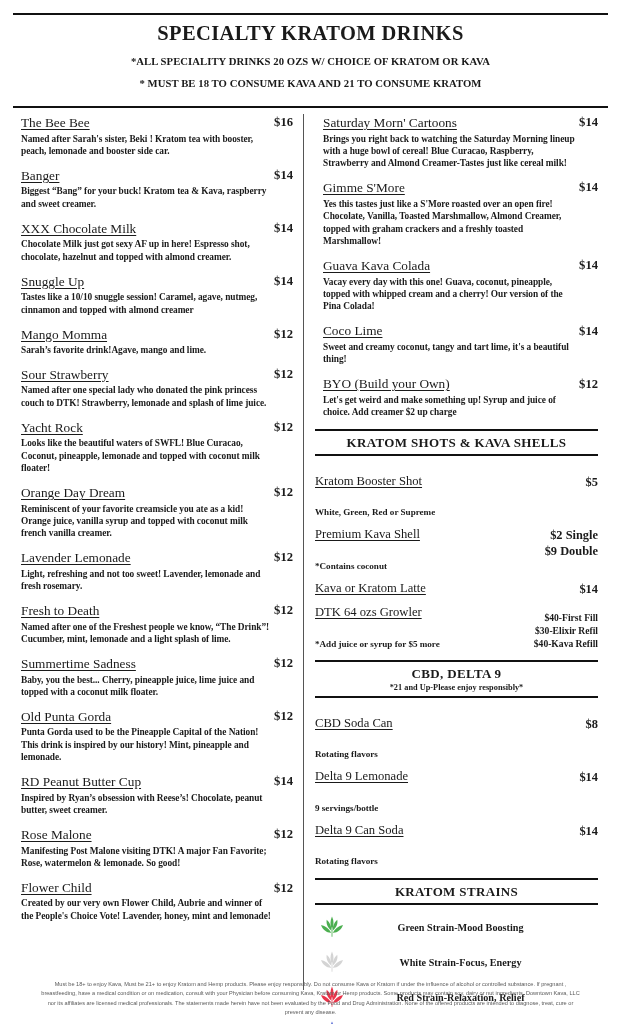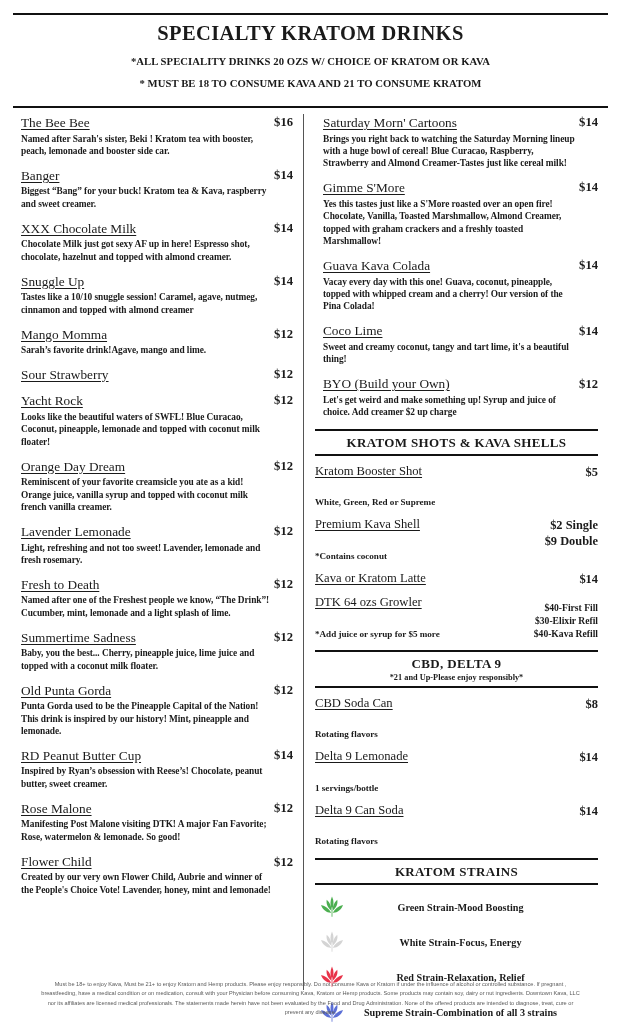--- a/index.html
+++ b/index.html
@@ -103,21 +103,21 @@
   .section-note {
     text-align: center;
     font-size: 8.3px;
     font-weight: bold;
     margin-top: 1px;
   }
   .section-rule-bottom {
     border-bottom: 2.4px solid #111;
     padding-bottom: 3.5px;
   }
-  .section-body { padding-top: 8px; }
+  .section-body { padding-top: 18px; }
 
   
   .row {
     display: flex;
     justify-content: space-between;
     align-items: flex-start;
     margin-bottom: 8px;
     gap: 8px;
   }
   .row.align-end { align-items: flex-end; }
@@ -225,20 +225,21 @@
           <div class="item-name">Mango Momma</div>
           <div class="item-price">$12</div>
         </div>
         <div class="item-desc">Sarah’s favorite drink!Agave, mango and lime.</div>
       </div>
       <div class="item">
         <div class="item-head">
           <div class="item-name">Sour Strawberry</div>
           <div class="item-price">$12</div>
         </div>
+        <div class="item-desc">Named after one special lady who donated the pink princess couch to DTK! Strawberry, lemonade and splash of lime juice.</div>
       </div>
       <div class="item">
         <div class="item-head">
           <div class="item-name">Yacht Rock</div>
           <div class="item-price">$12</div>
         </div>
         <div class="item-desc">Looks like the beautiful waters of SWFL! Blue Curacao, Coconut, pineapple, lemonade and topped with coconut milk floater!</div>
       </div>
       <div class="item">
         <div class="item-head">
@@ -395,21 +396,21 @@
               <div class="row-name">CBD Soda Can</div>
               <div class="row-sub">Rotating flavors</div>
             </div>
             <div class="row-price">
               <span class="p-line">$8</span>
             </div>
           </div>
           <div class="row">
             <div class="row-left">
               <div class="row-name">Delta 9 Lemonade</div>
-              <div class="row-sub">1 servings/bottle</div>
+              <div class="row-sub">9 servings/bottle</div>
             </div>
             <div class="row-price">
               <span class="p-line">$14</span>
             </div>
           </div>
           <div class="row">
             <div class="row-left">
               <div class="row-name">Delta 9 Can Soda</div>
               <div class="row-sub">Rotating flavors</div>
             </div>

